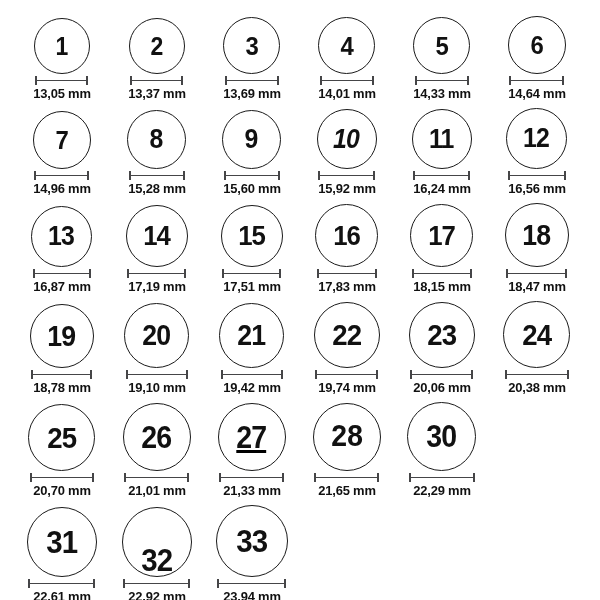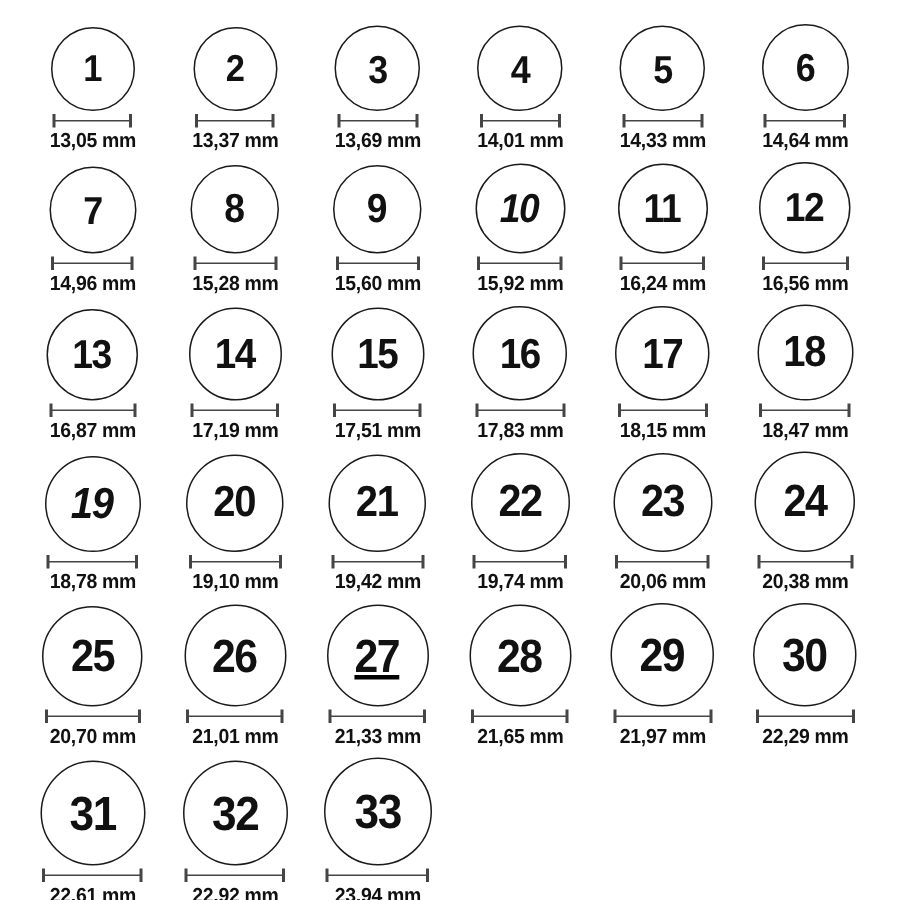--- a/index.html
+++ b/index.html
@@ -281,21 +281,21 @@
     <div class="measure" style="width: 61px;">
       <span class="tick tick-left"></span>
       <span class="hline"></span>
       <span class="tick tick-right"></span>
     </div>
     <div class="label">18,47 mm</div>
   </div>
     </div>
     <div class="row">
       <div class="cell">
-    <div class="circle" style="width: 64px; height: 64px; font-style: italic;">
+    <div class="circle" style="width: 64px; height: 64px;">
       <span class="num" style="font-size: 29px;">19</span>
     </div>
     <div class="measure" style="width: 61px;">
       <span class="tick tick-left"></span>
       <span class="hline"></span>
       <span class="tick tick-right"></span>
     </div>
     <div class="label">18,78 mm</div>
   </div>
       <div class="cell">
@@ -382,40 +382,29 @@
       <span class="num" style="font-size: 31px;">27</span>
     </div>
     <div class="measure" style="width: 65px;">
       <span class="tick tick-left"></span>
       <span class="hline"></span>
       <span class="tick tick-right"></span>
     </div>
     <div class="label">21,33 mm</div>
   </div>
       <div class="cell">
-    <div class="circle" style="width: 68px; height: 68px;">
+    <div class="circle" style="width: 68px; height: 68px; font-family: Liberation Mono, monospace;">
       <span class="num" style="font-size: 31px;">28</span>
     </div>
     <div class="measure" style="width: 65px;">
       <span class="tick tick-left"></span>
       <span class="hline"></span>
       <span class="tick tick-right"></span>
     </div>
     <div class="label">21,65 mm</div>
-  </div>
-      <div class="cell">
-    <div class="circle" style="width: 69px; height: 69px;">
-      <span class="num" style="font-size: 31px;">29</span>
-    </div>
-    <div class="measure" style="width: 66px;">
-      <span class="tick tick-left"></span>
-      <span class="hline"></span>
-      <span class="tick tick-right"></span>
-    </div>
-    <div class="label">21,97 mm</div>
   </div>
       <div class="cell">
     <div class="circle" style="width: 69px; height: 69px;">
       <span class="num" style="font-size: 31px;">30</span>
     </div>
     <div class="measure" style="width: 66px;">
       <span class="tick tick-left"></span>
       <span class="hline"></span>
       <span class="tick tick-right"></span>
     </div>
@@ -428,21 +417,21 @@
       <span class="num" style="font-size: 32px;">31</span>
     </div>
     <div class="measure" style="width: 67px;">
       <span class="tick tick-left"></span>
       <span class="hline"></span>
       <span class="tick tick-right"></span>
     </div>
     <div class="label">22,61 mm</div>
   </div>
       <div class="cell">
-    <div class="circle" style="width: 70px; height: 70px;">
+    <div class="circle" style="width: 70px; height: 70px; align-items: flex-end;">
       <span class="num" style="font-size: 32px;">32</span>
     </div>
     <div class="measure" style="width: 67px;">
       <span class="tick tick-left"></span>
       <span class="hline"></span>
       <span class="tick tick-right"></span>
     </div>
     <div class="label">22,92 mm</div>
   </div>
       <div class="cell">

